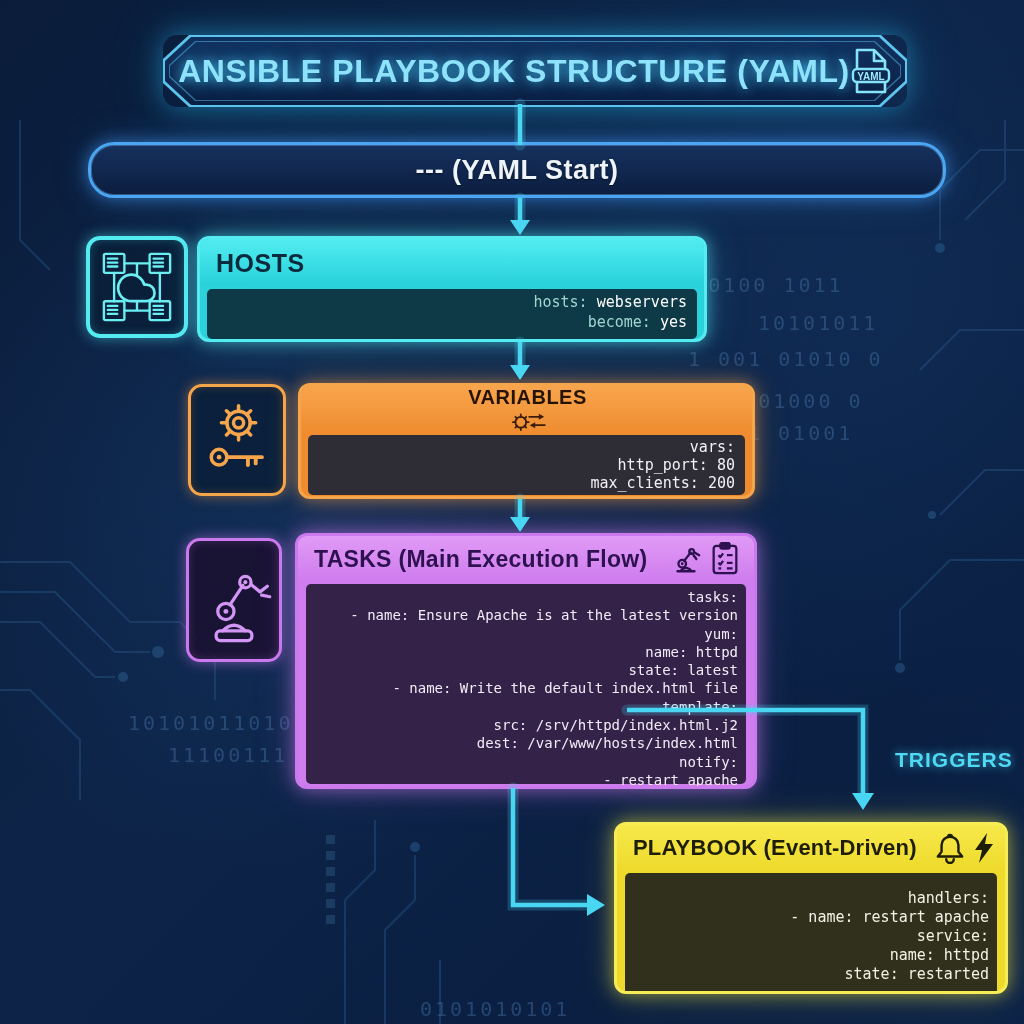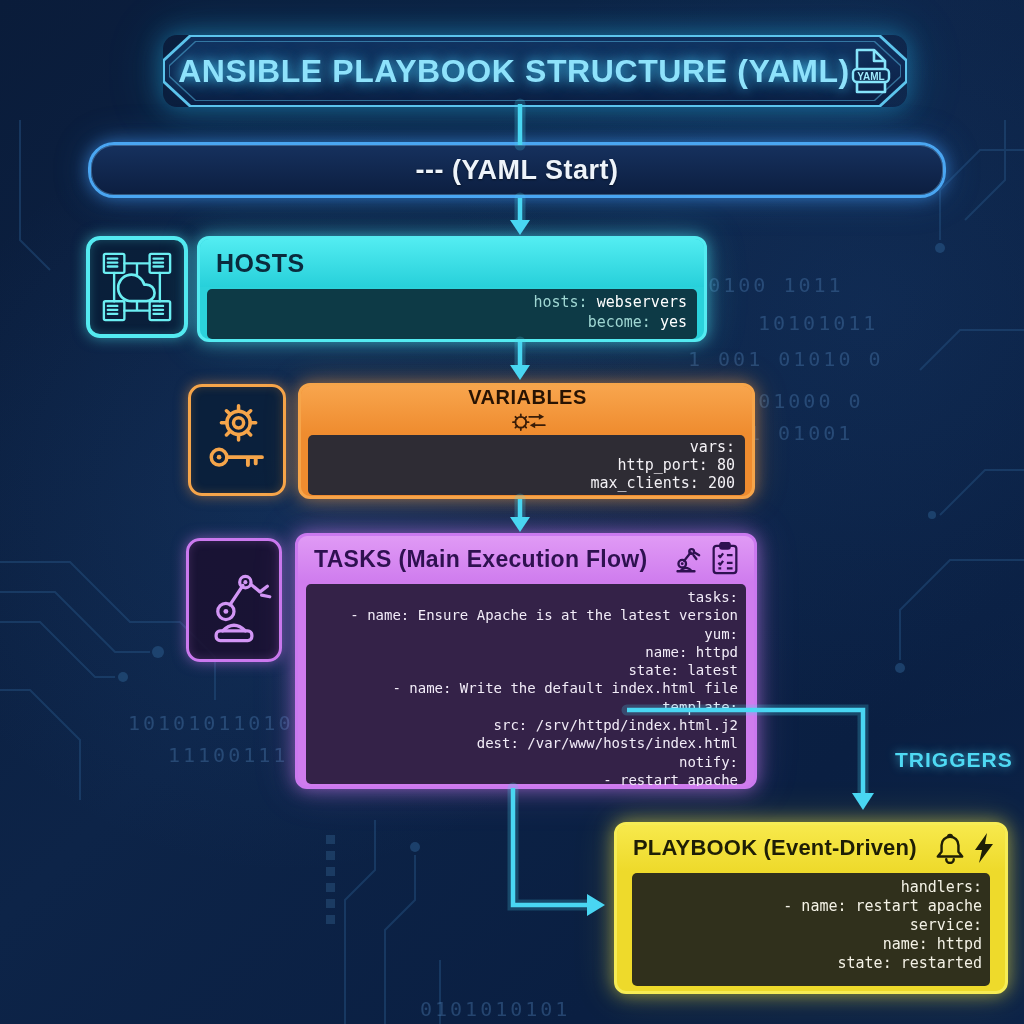--- a/index.html
+++ b/index.html
@@ -71,22 +71,22 @@
                 color:#2e1150;font-size:23px;letter-spacing:.3px;}
   .tasks-code{margin:2px 8px 8px;background:#342248;height:192px;
               padding:4px 8px 4px 10px;color:#f2ecf8;font-size:14px;line-height:18.3px;}
 
   
   .handlers-node{left:614px;top:822px;width:394px;height:172px;background:#eeda2b;
                  border:3px solid #f6ec55;
                  box-shadow:0 0 18px rgba(242,228,60,.55),0 0 42px rgba(242,228,60,.2);}
   .handlers-header{height:46px;background:linear-gradient(180deg,#f7e94c,#eeda2b);
                    color:#1e1e06;font-size:22px;letter-spacing:.2px;padding-right:10px;}
-  .handlers-code{margin:2px 15px 8px;background:#30301c;height:104px;
-                 padding:5px 8px 4px 12px;color:#f4f2e6;font-size:15px;line-height:19px;}
+  .handlers-code{margin:2px 8px 8px;background:#30301c;height:104px;
+                 padding:16px 8px 4px 12px;color:#f4f2e6;font-size:15px;line-height:19px;}
 
   
   .icon-box{position:absolute;z-index:4;box-sizing:border-box;border-radius:14px;
             display:flex;align-items:center;justify-content:center;background:rgba(9,30,56,.85);}
   .hosts-iconbox{left:86px;top:236px;width:102px;height:102px;border:4px solid #54ebf1;
                  box-shadow:0 0 14px rgba(77,227,240,.55),inset 0 0 10px rgba(77,227,240,.25);}
   .vars-iconbox{left:188px;top:384px;width:98px;height:112px;border:3px solid #f6a54a;
                 box-shadow:0 0 13px rgba(245,156,66,.5),inset 0 0 10px rgba(245,156,66,.2);}
   .tasks-iconbox{left:186px;top:538px;width:96px;height:124px;border:3px solid #cb79ef;
                  box-shadow:0 0 14px rgba(203,121,239,.55),inset 0 0 10px rgba(203,121,239,.22);

